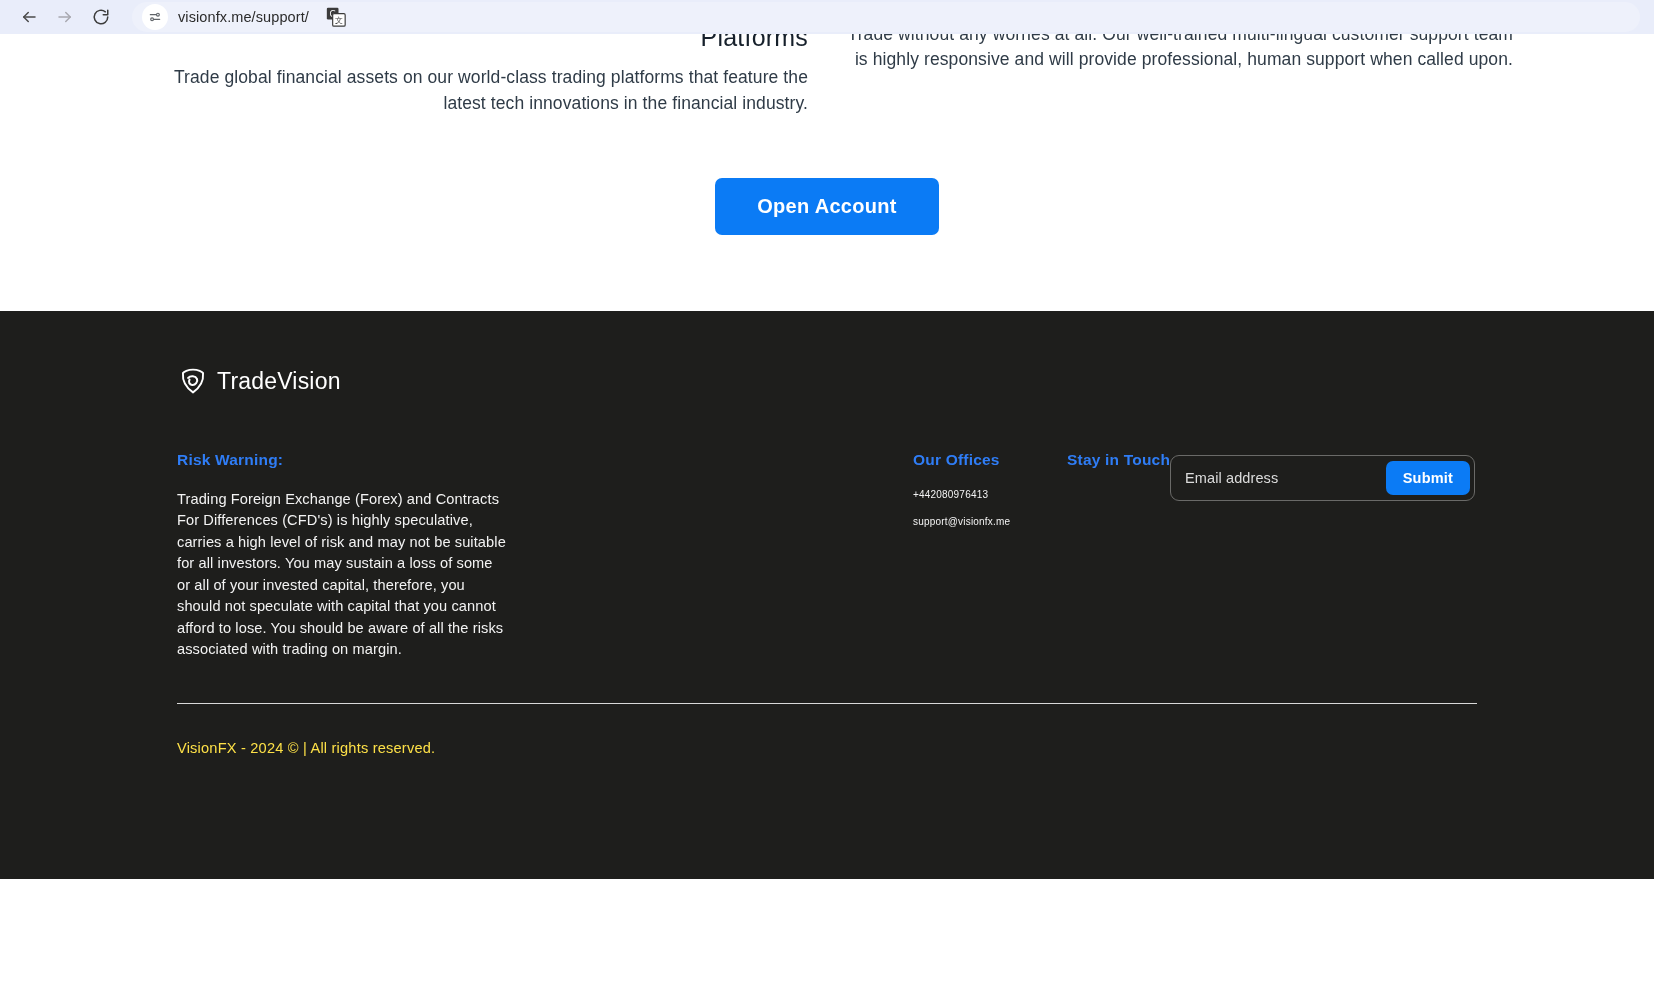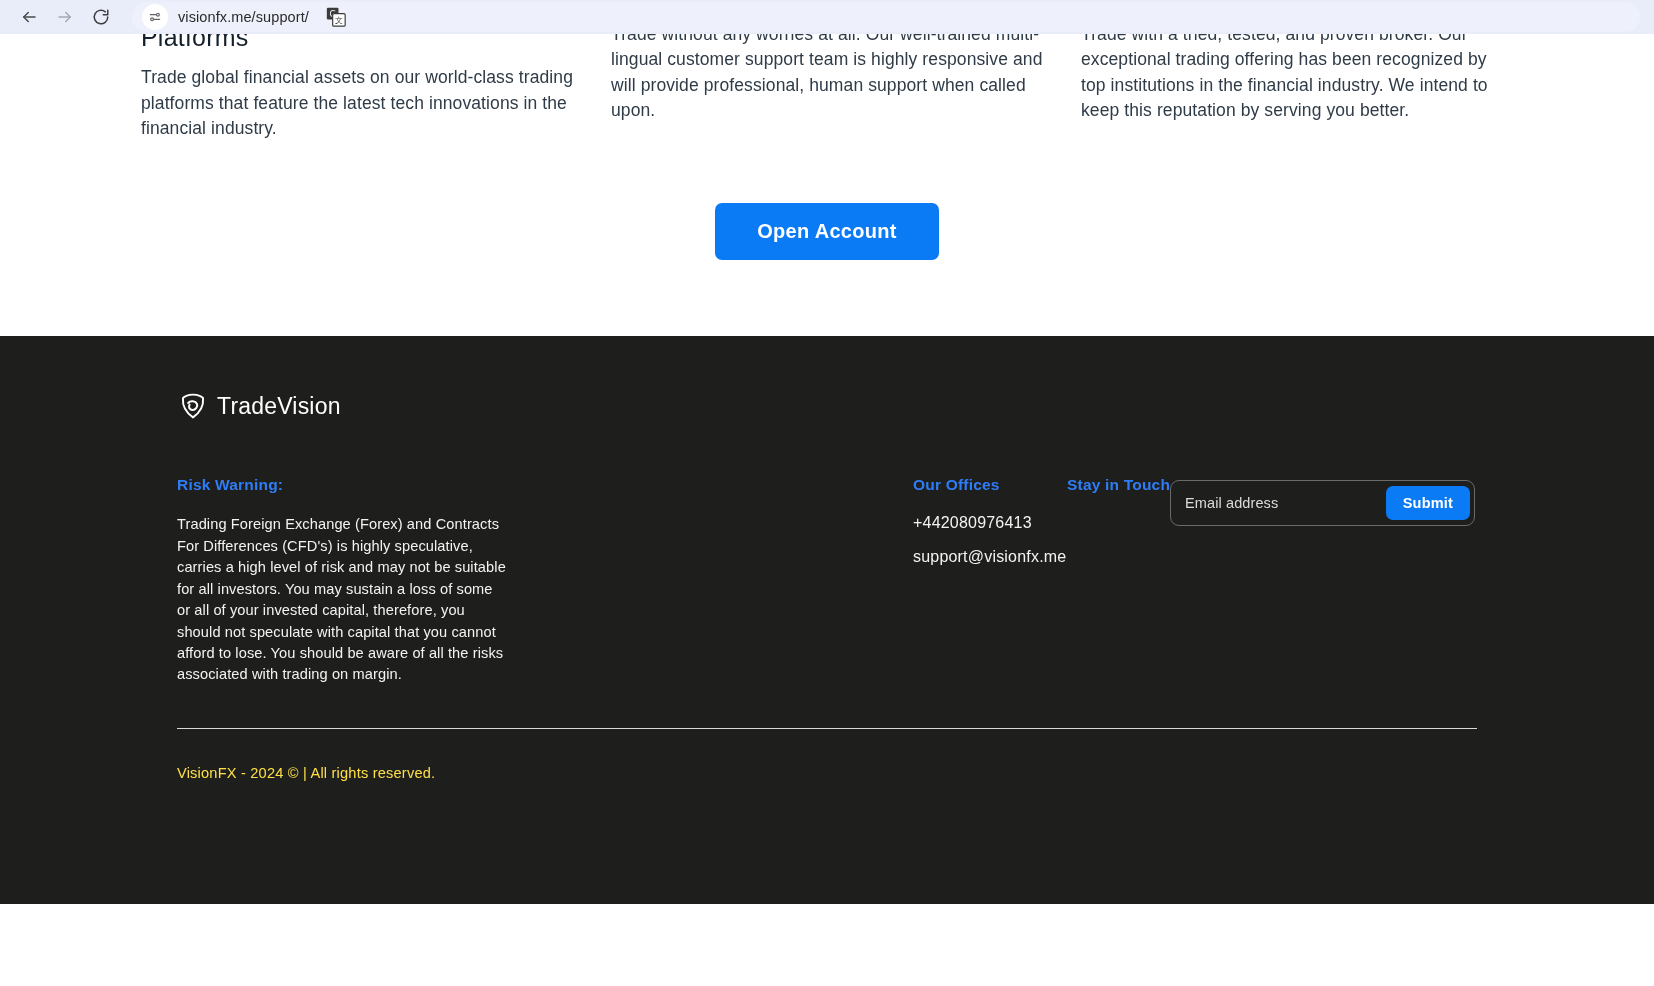--- a/index.html
+++ b/index.html
@@ -78,21 +78,21 @@
     justify-content: center;
   }
   .features-inner {
     width: 1400px;
     display: flex;
     gap: 10px;
     padding-top: 0;
   }
   .feature-col {
     flex: 1 1 0;
-    text-align: left;
+    text-align: right;
     padding: 0 14px;
     position: relative;
   }
   .feature-title {
     font-size: 25px;
     font-weight: 500;
     color: #16202b;
     letter-spacing: .2px;
     line-height: 1.25;
     
@@ -158,21 +158,21 @@
     letter-spacing: .2px;
     margin-bottom: 20px;
   }
   .risk-text {
     font-size: 14.6px;
     line-height: 1.47;
     color: #f3f3f3;
     letter-spacing: .1px;
   }
   .office-line {
-    font-size: 16px;
+    font-size: 10px;
     color: #f3f3f3;
     letter-spacing: .2px;
     margin-bottom: 16px;
   }
   .office-line:last-child { margin-bottom: 11px; }
 
   .subscribe {
     margin-top: 4px;
     width: 305px;
     height: 46px;
@@ -284,24 +284,20 @@
         <div class="feature-title">Platforms</div>
         <div class="feature-text">Trade global financial assets on our world-class trading platforms that feature the latest tech innovations in the financial industry.</div>
       </div>
 
 
       <div class="feature-col col3 no-title">
         <div class="feature-title"></div>
         <div class="feature-text">Trade without any worries at all. Our well-trained multi-lingual customer support team is highly responsive and will provide professional, human support when called upon.</div>
       </div>
 
-      <div class="feature-col col4 no-title">
-        <div class="feature-title"></div>
-        <div class="feature-text">Trade with a tried, tested, and proven broker. Our exceptional trading offering has been recognized by top institutions in the financial industry. We intend to keep this reputation by serving you better.</div>
-      </div>
 
     </div>
   </section>
 
   <div class="cta-wrap">
     <button class="cta-button">Open Account</button>
   </div>
 
   <footer class="footer">
     <div class="footer-inner">

